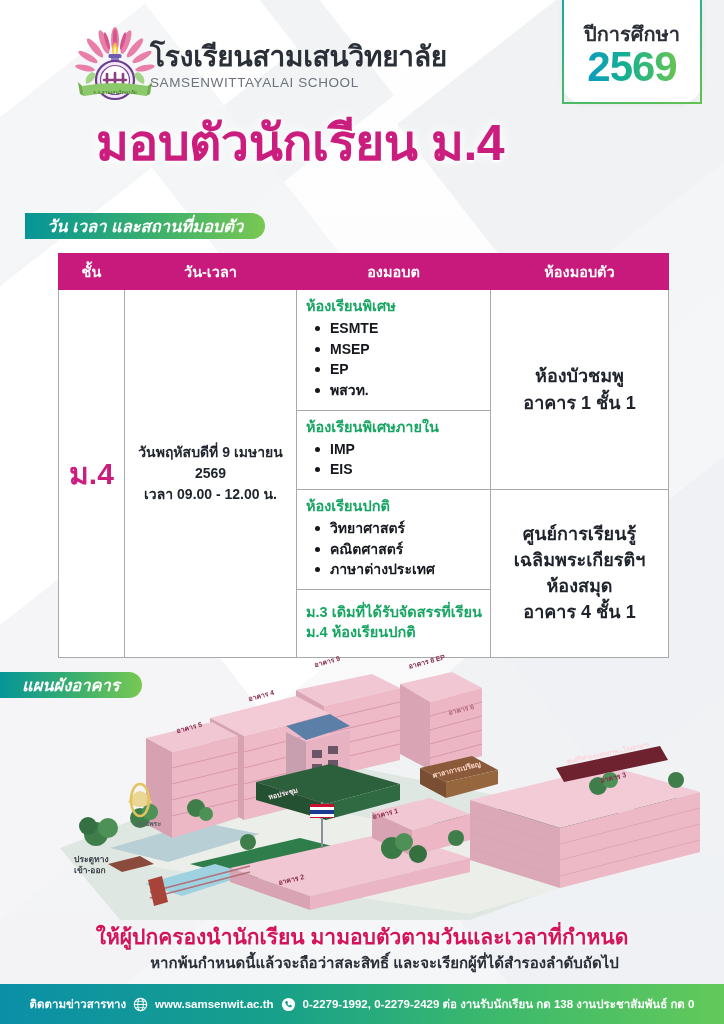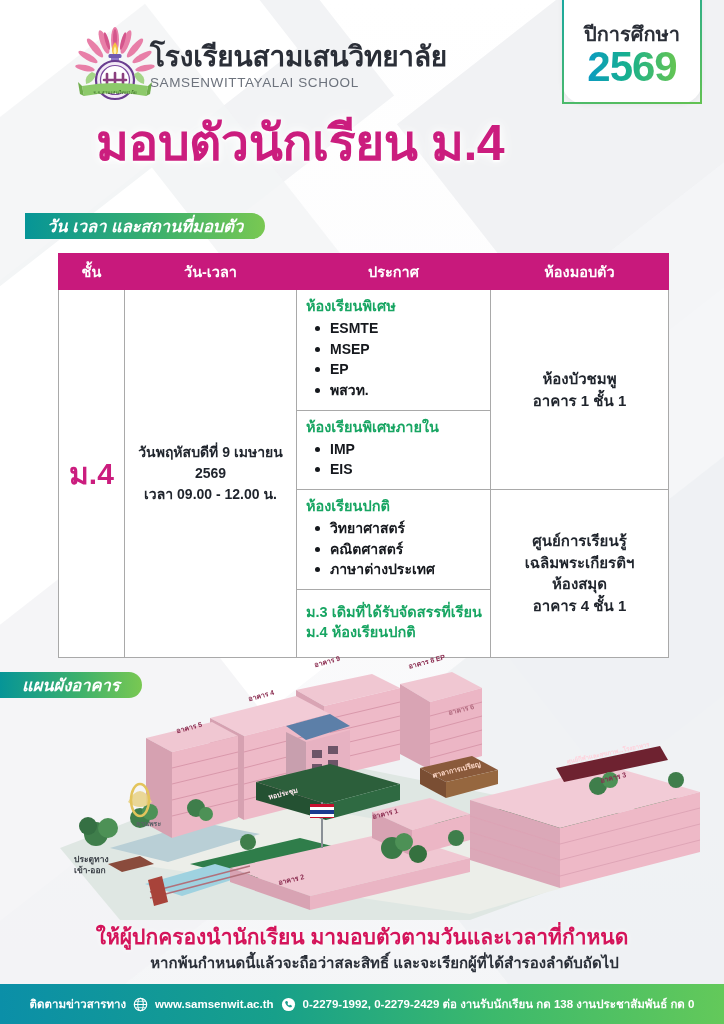--- a/index.html
+++ b/index.html
@@ -97,21 +97,21 @@
   #schedule-table td{
     border:1px solid #a9a9a9;vertical-align:middle;
   }
   .col-grade{width:66px;}
   .col-datetime{width:172px;}
   .col-type{width:194px;}
   .col-room{width:178px;}
 
   .grade-cell{text-align:center;font-size:30px;font-weight:bold;color:#cb1d7e;margin-top:24px;}
   .datetime-cell{text-align:center;font-size:14px;font-weight:bold;color:#1f242c;line-height:1.5;padding:4px;}
-  .room-cell{text-align:center;font-size:15px;font-weight:bold;color:#1f242c;line-height:1.45;padding:17px 4px;}
+  .room-cell{text-align:center;font-size:18px;font-weight:bold;color:#1f242c;line-height:1.45;padding:17px 4px;}
 
   .type-group{padding:7px 6px 9px 9px;}
   .type-heading{font-size:14.5px;font-weight:bold;color:#17a562;margin-bottom:2px;line-height:1.3;}
   .type-list{list-style:none;margin:0;padding:0 0 0 6px;}
   .type-list li{
     font-size:14px;font-weight:bold;color:#15181d;line-height:1.48;
     position:relative;padding-left:18px;
   }
   .type-list li::before{
     content:"";position:absolute;left:3px;top:8px;width:5px;height:5px;border-radius:50%;background:#15181d;
@@ -229,21 +229,21 @@
     <colgroup>
       <col class="col-grade">
         <col class="col-datetime">
         <col class="col-type">
         <col class="col-room">
     </colgroup>
     <thead>
       <tr>
         <th>ชั้น</th>
         <th>วัน-เวลา</th>
-        <th>ประกาศ</th>
+        <th>องมอบต</th>
         <th>ห้องมอบตัว</th>
       </tr>
     </thead>
     <tbody>
       <tr>
         <td class="grade-cell" rowspan="4">ม.4</td>
         <td class="datetime-cell" rowspan="4">
           <div>วันพฤหัสบดีที่ 9 เมษายน 2569</div>
           <div>เวลา 09.00 - 12.00 น.</div>
         </td>

